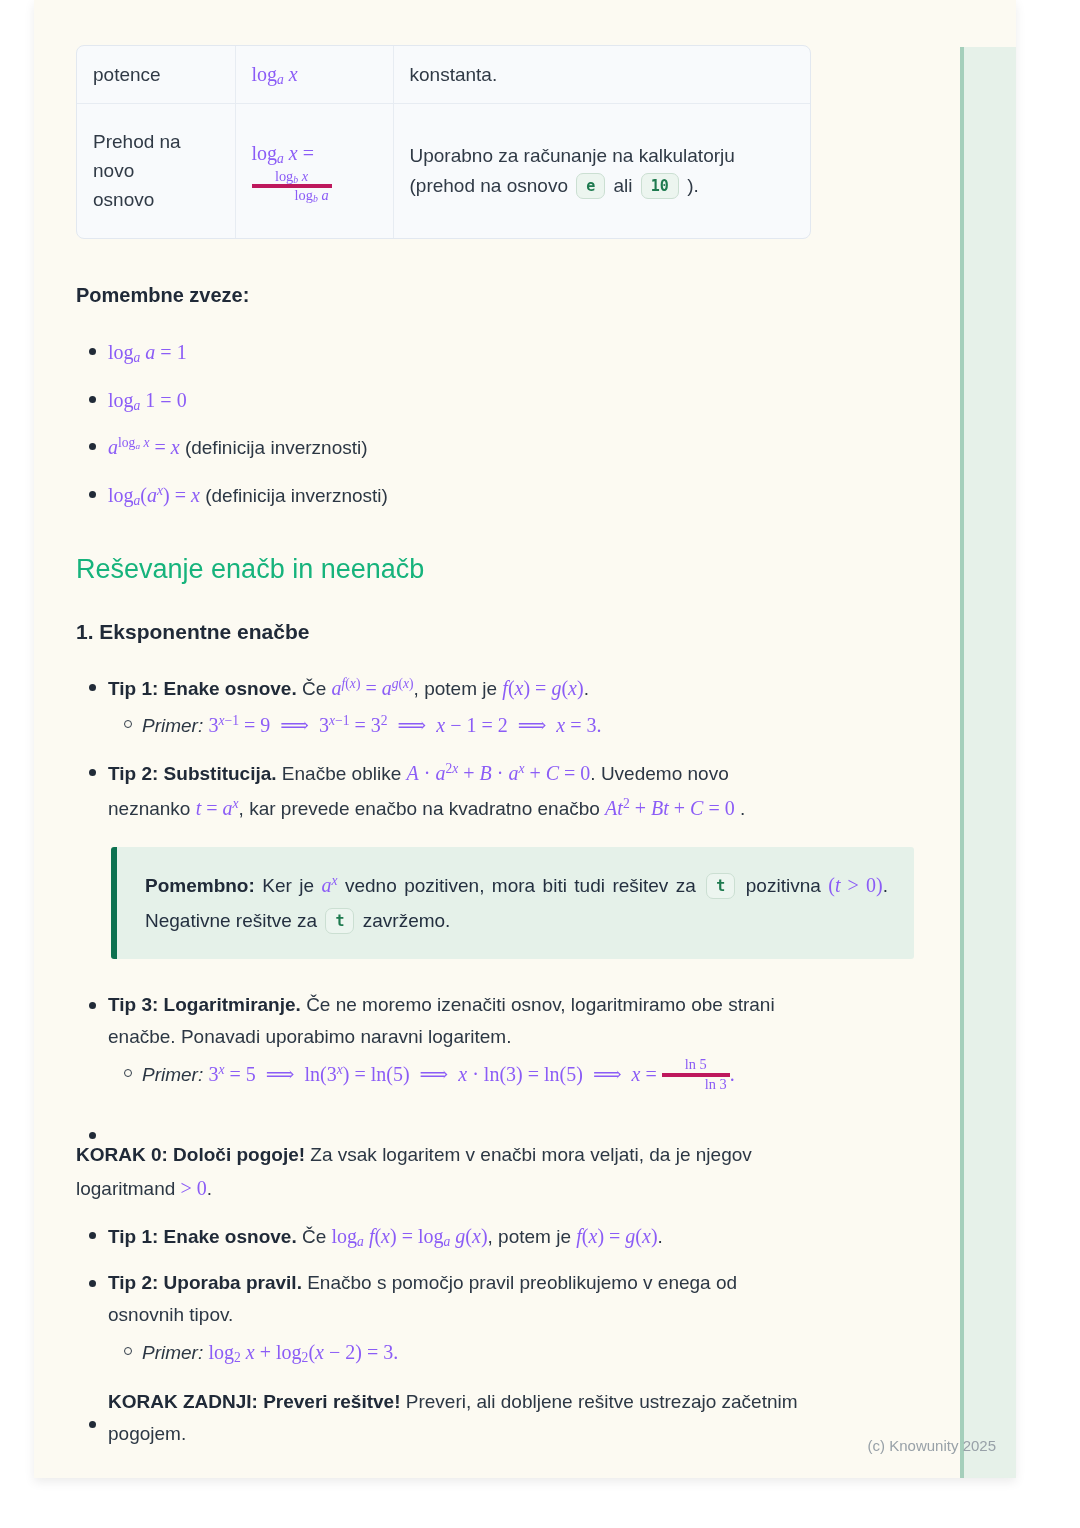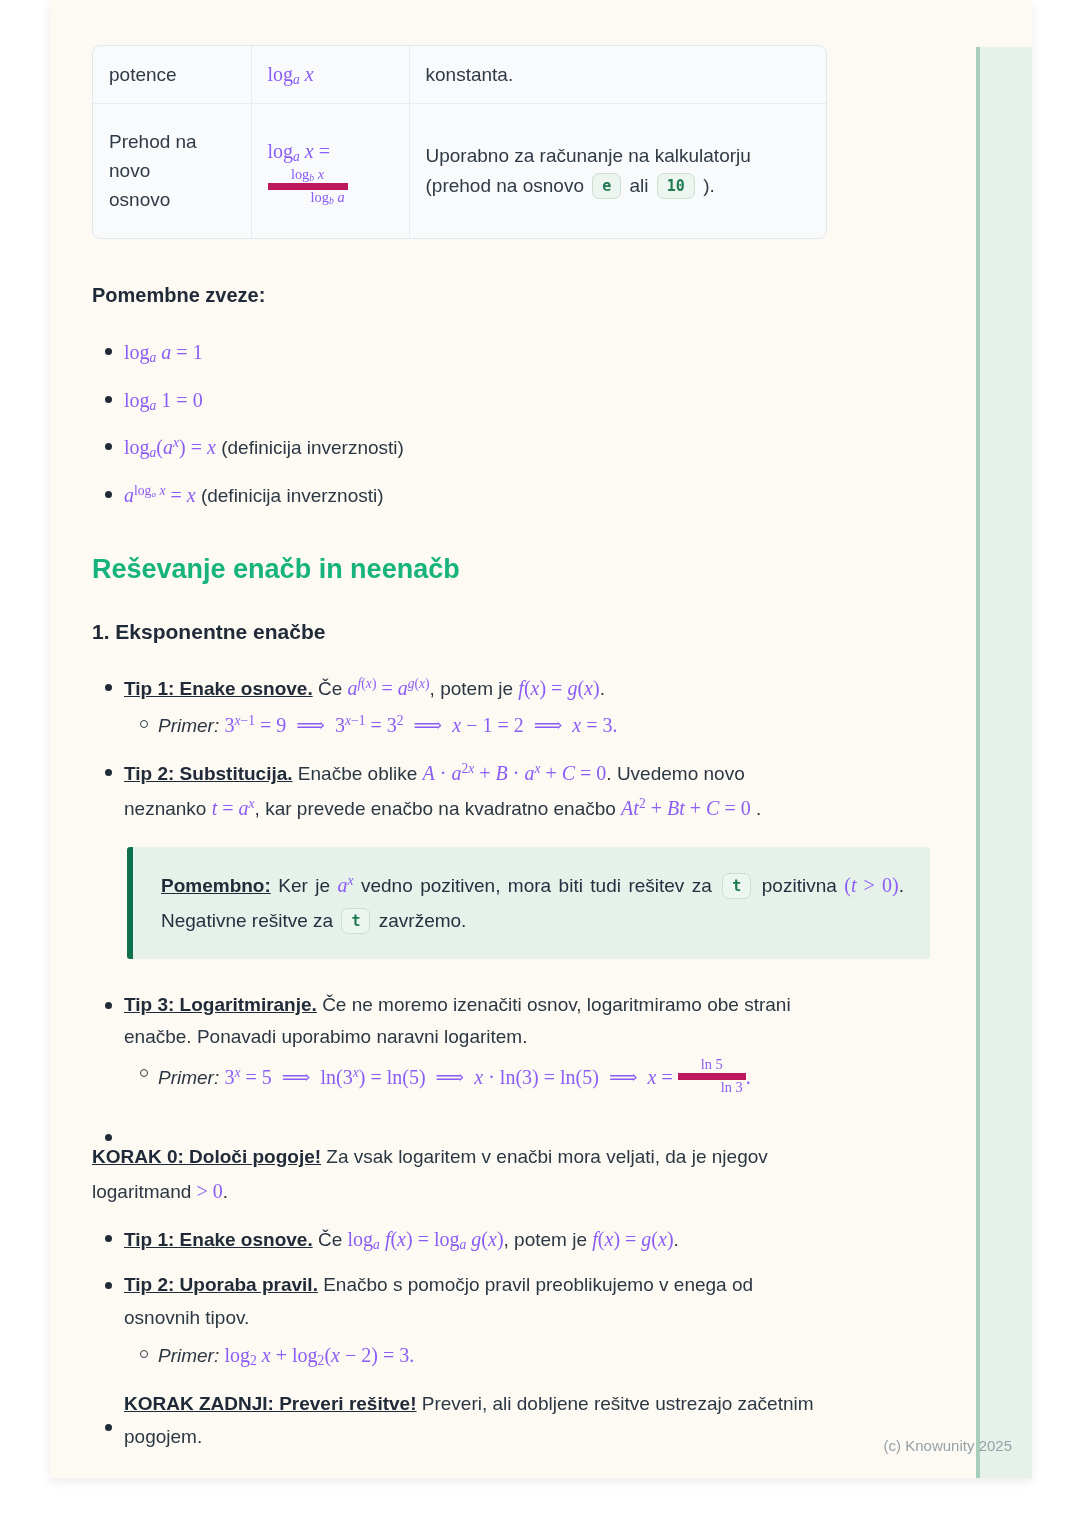--- a/index.html
+++ b/index.html
@@ -2,21 +2,21 @@
 <html><head>
 <meta charset="utf-8">
 <style>
   html,body{margin:0;padding:0;}
   body{
     width:1080px;height:1528px;background:#ffffff;position:relative;
     font-family:"Liberation Sans","DejaVu Sans",sans-serif;overflow:hidden;
     color:#2c3744;
   }
   .page{
-    position:absolute;left:50px;top:0;width:982px;height:1478px;
+    position:absolute;left:34px;top:0;width:982px;height:1478px;
     background:#fcfaf2;box-shadow:0 4px 10px rgba(0,0,0,.08);overflow:hidden;
   }
   .strip{
     position:absolute;top:47px;right:0;width:52px;height:1431px;
     background:#e6f1e9;border-left:4px solid #a5cfbb;
   }
   .copyright{
     position:absolute;top:1437px;right:20px;font-size:15px;color:#98a1a8;z-index:3;
   }
   .content{position:absolute;left:42px;top:0;width:736px;}
@@ -31,38 +31,38 @@
     font-size:19px;color:#303a46;padding:12px 16px;vertical-align:middle;
     white-space:pre-line;line-height:1.55;
   }
   td+td{border-left:1px solid #e7ecf2;}
   tr.r1 td{height:57px;border-bottom:1px solid #e7ecf2;padding-top:6px;padding-bottom:6px;box-sizing:border-box;}
   tr.r2 td{height:135px;box-sizing:border-box;}
   col.c1{width:158px;}col.c2{width:158px;}col.c3{width:417px;}
 
   h2,h3,h4{margin:0;padding:0;}
   h4{margin-top:44px;font-size:20px;color:#202a38;line-height:1.2;}
-  h2{margin-top:40px;font-size:27px;color:#16b37c;line-height:1.25;font-weight:700;}
+  h2{margin-top:40px;font-size:27px;color:#16b37c;line-height:1.25;font-weight:400;}
   h3{margin-top:33px;font-size:21px;color:#202a38;line-height:1.25;}
 
   .ul{margin-top:28px;}
   .li{display:flex;margin-bottom:13px;}
   .dot{
     flex:0 0 auto;width:7px;height:7px;border-radius:50%;background:#212b38;
     margin:13px 12px 0 13px;
   }
   .it{flex:1 1 auto;font-size:19px;line-height:1.72;}
   .subli{display:flex;margin-top:3px;}
   .ring{
     flex:0 0 auto;width:6px;height:6px;border:1.5px solid #323d4a;border-radius:50%;
     background:transparent;margin:12px 10px 0 16px;
   }
   .subit{flex:1 1 auto;font-size:19px;line-height:1.72;}
 
-  .sb{font-weight:700;color:#202a38;text-decoration:underline;}
+  .sb{font-weight:700;color:#202a38;}
   .si{font-style:italic;}
 
   .callout{
     margin:22px 0 0 35px;width:803px;box-sizing:border-box;
     background:#e5f1e9;border-left:6px solid #0d7150;border-radius:3px;
     padding:21px 26px 21px 28px;
   }
   .callout .ct{font-size:19px;line-height:1.78;text-align:justify;color:#243040;}
 
   .chip{
@@ -72,21 +72,21 @@
     font-size:15px;font-weight:700;color:#1e7a4f;line-height:24px;vertical-align:1px;
   }
 
   
   .math{font-family:"Liberation Serif","DejaVu Serif",serif;font-size:20px;color:#8b5cf6;}
   .math i{font-style:italic;}
   .math .rm, .math .rm i{font-style:normal;}
   .math sup{font-size:.68em;vertical-align:.55em;line-height:0;}
   .math sub{font-size:.68em;vertical-align:-.22em;line-height:0;}
   .fr{display:inline-block;vertical-align:-.55em;text-align:center;line-height:1.08;font-size:.72em;}
-  .fn{display:block;border-bottom:7px solid #be185d;padding:0 3px;}
+  .fn{display:block;border-bottom:4px solid #be185d;padding:0 3px;}
   .fd{display:block;padding:0 3px;margin-left:40px;}
 
   .mt1{margin-top:25px;}
   .mt2{margin-top:4px;}
   .mt3{margin-top:30px;}
   .mt4{margin-top:26px;flex-direction:column;}
   .mt5{margin-top:12px;}
   .mt6{margin-top:16px;align-items:center;}
 </style>
 </head>
@@ -127,25 +127,25 @@
       <div class="li">
         <span class="dot"></span>
         <div class="it"><span class="math"><span class="rm"><i>l</i><i>o</i><i>g</i></span><sub><i>a</i></sub>&nbsp;<i>a</i>&nbsp;=&nbsp;1</span></div>
       </div>
       <div class="li">
         <span class="dot"></span>
         <div class="it"><span class="math"><span class="rm"><i>l</i><i>o</i><i>g</i></span><sub><i>a</i></sub>&nbsp;1&nbsp;=&nbsp;0</span></div>
       </div>
       <div class="li">
         <span class="dot"></span>
+        <div class="it"><span class="math"><i>a</i><sup><span class="rm"><i>l</i><i>o</i><i>g</i></span><sub><i>a</i></sub>&nbsp;<i>x</i></sup>&nbsp;=&nbsp;<i>x</i></span><span class=""> (definicija inverznosti)</span></div>
+      </div>
+      <div class="li">
+        <span class="dot"></span>
         <div class="it"><span class="math"><span class="rm"><i>l</i><i>o</i><i>g</i></span><sub><i>a</i></sub>(<i>a</i><sup><i>x</i></sup>)&nbsp;=&nbsp;<i>x</i></span><span class=""> (definicija inverznosti)</span></div>
-      </div>
-      <div class="li">
-        <span class="dot"></span>
-        <div class="it"><span class="math"><i>a</i><sup><span class="rm"><i>l</i><i>o</i><i>g</i></span><sub><i>a</i></sub>&nbsp;<i>x</i></sup>&nbsp;=&nbsp;<i>x</i></span><span class=""> (definicija inverznosti)</span></div>
       </div>
     </div>
 
     <h2>Reševanje enačb in neenačb</h2>
 
     <h3>1. Eksponentne enačbe</h3>
 
     <div class="li mt1">
       <span class="dot"></span>
       <div class="it">

